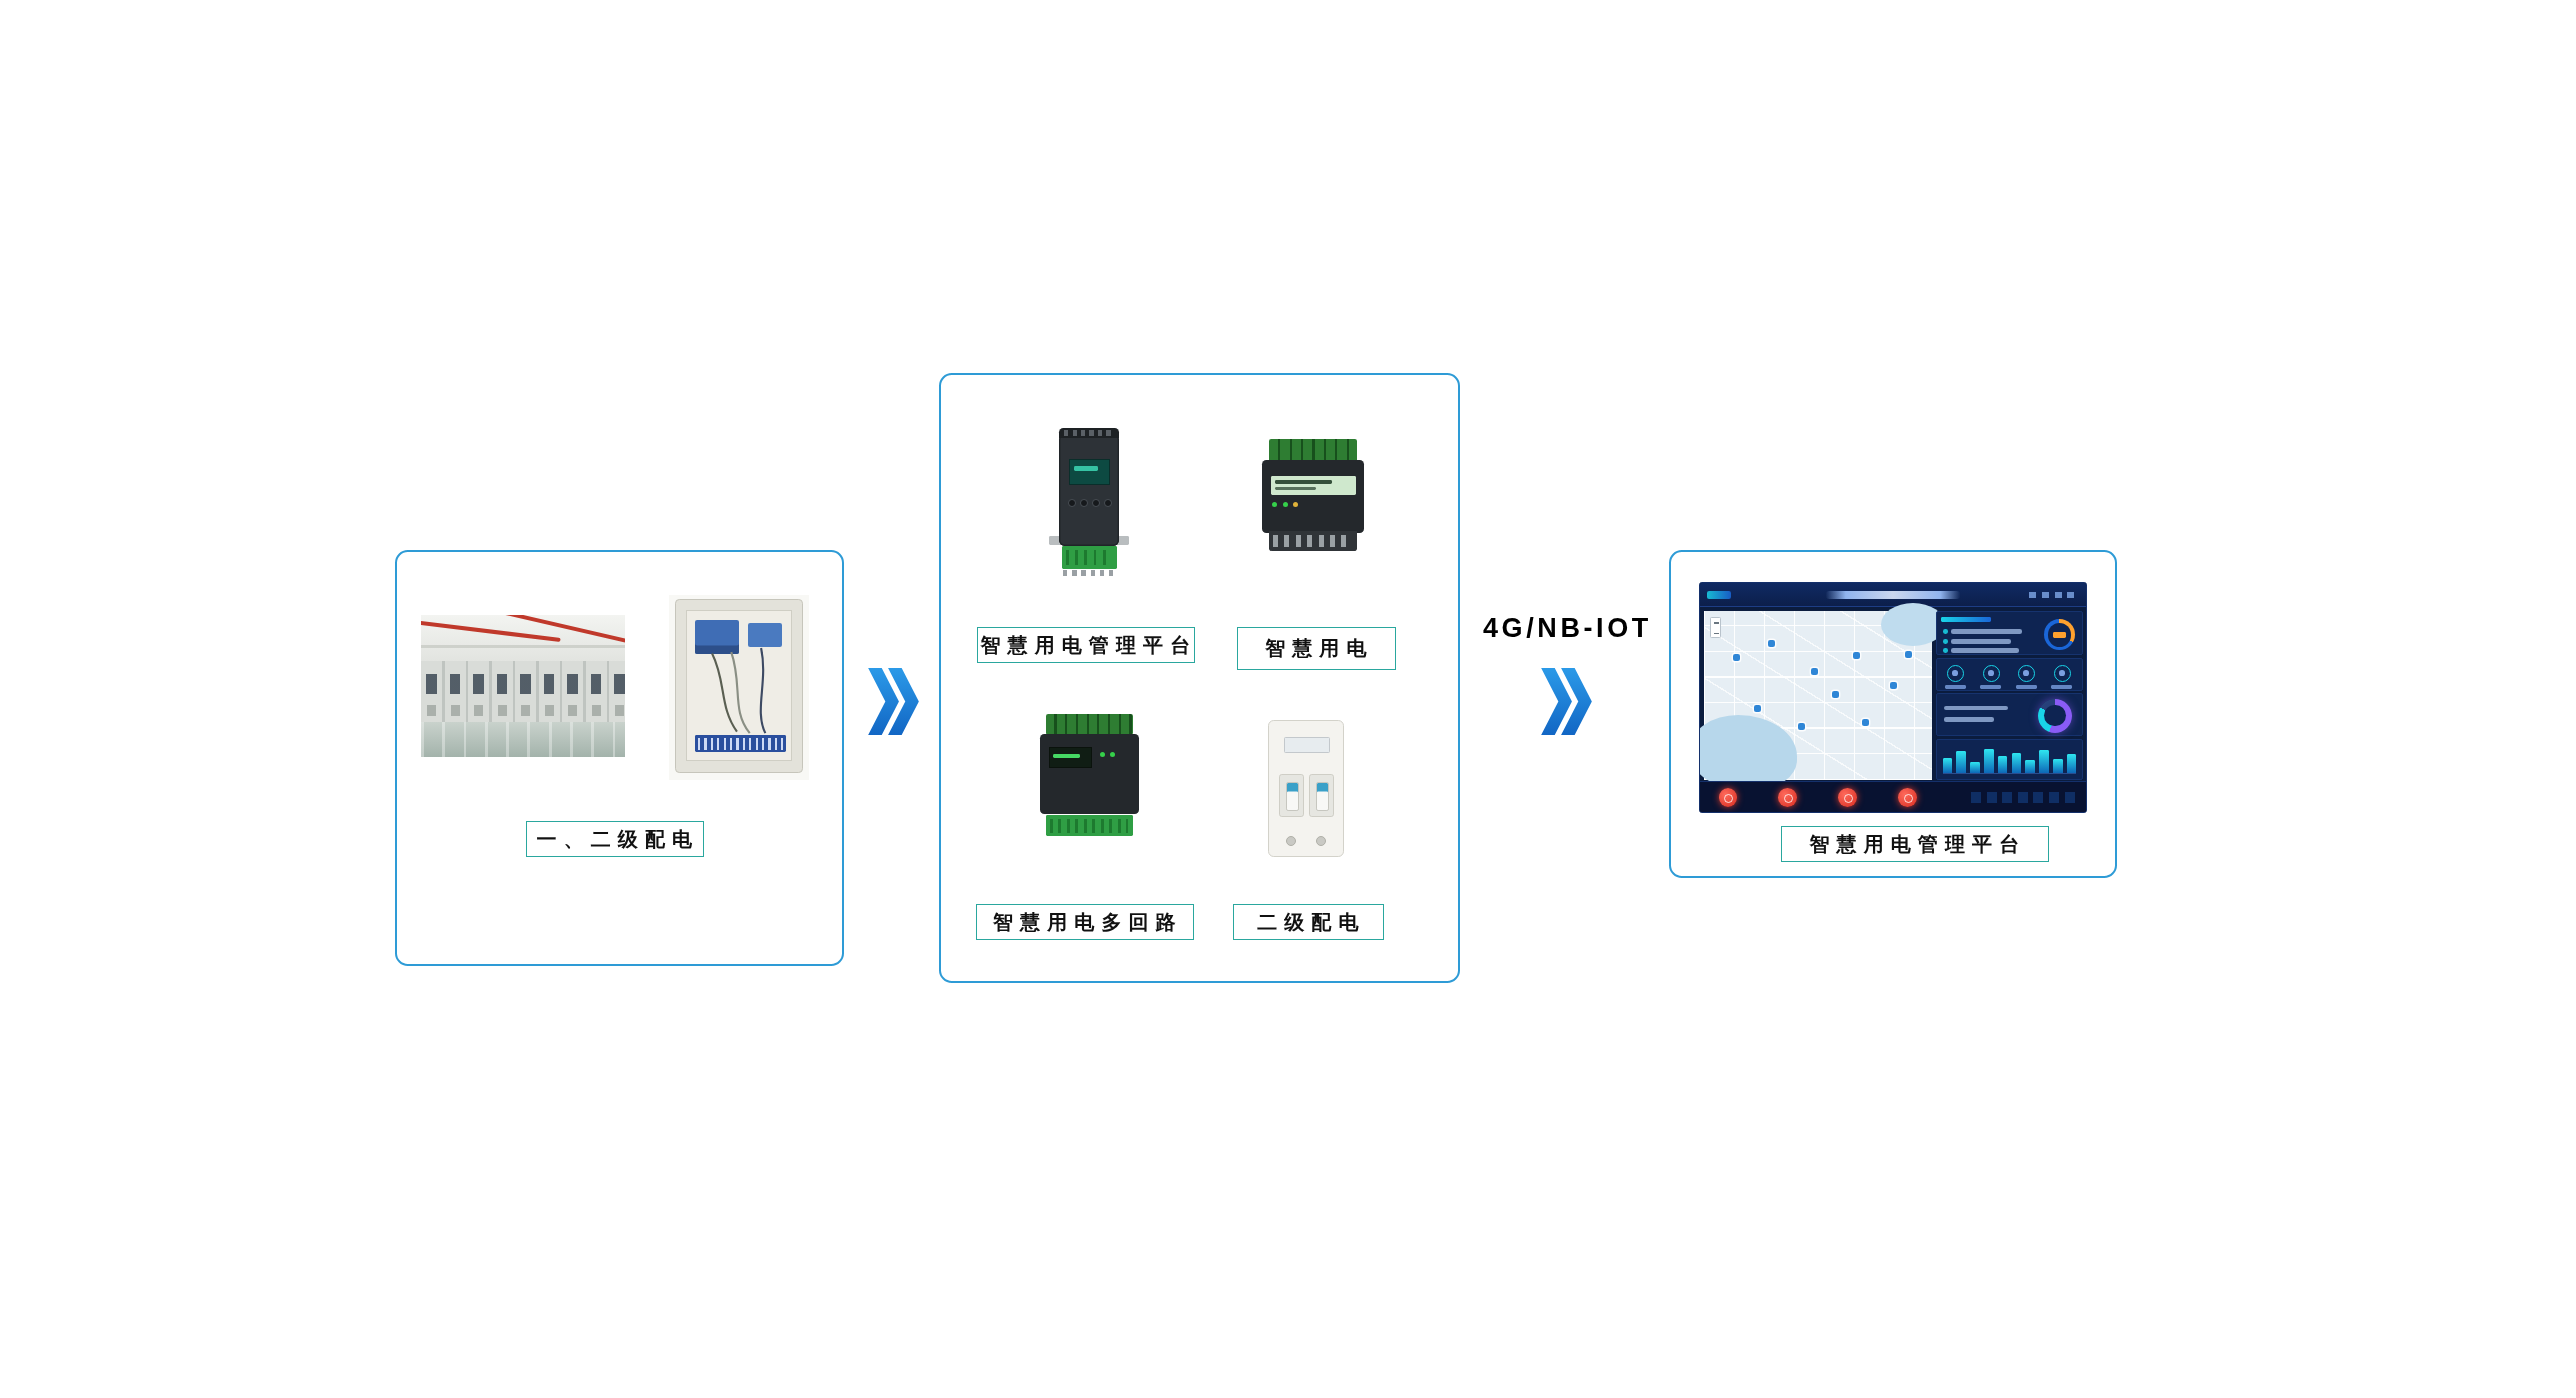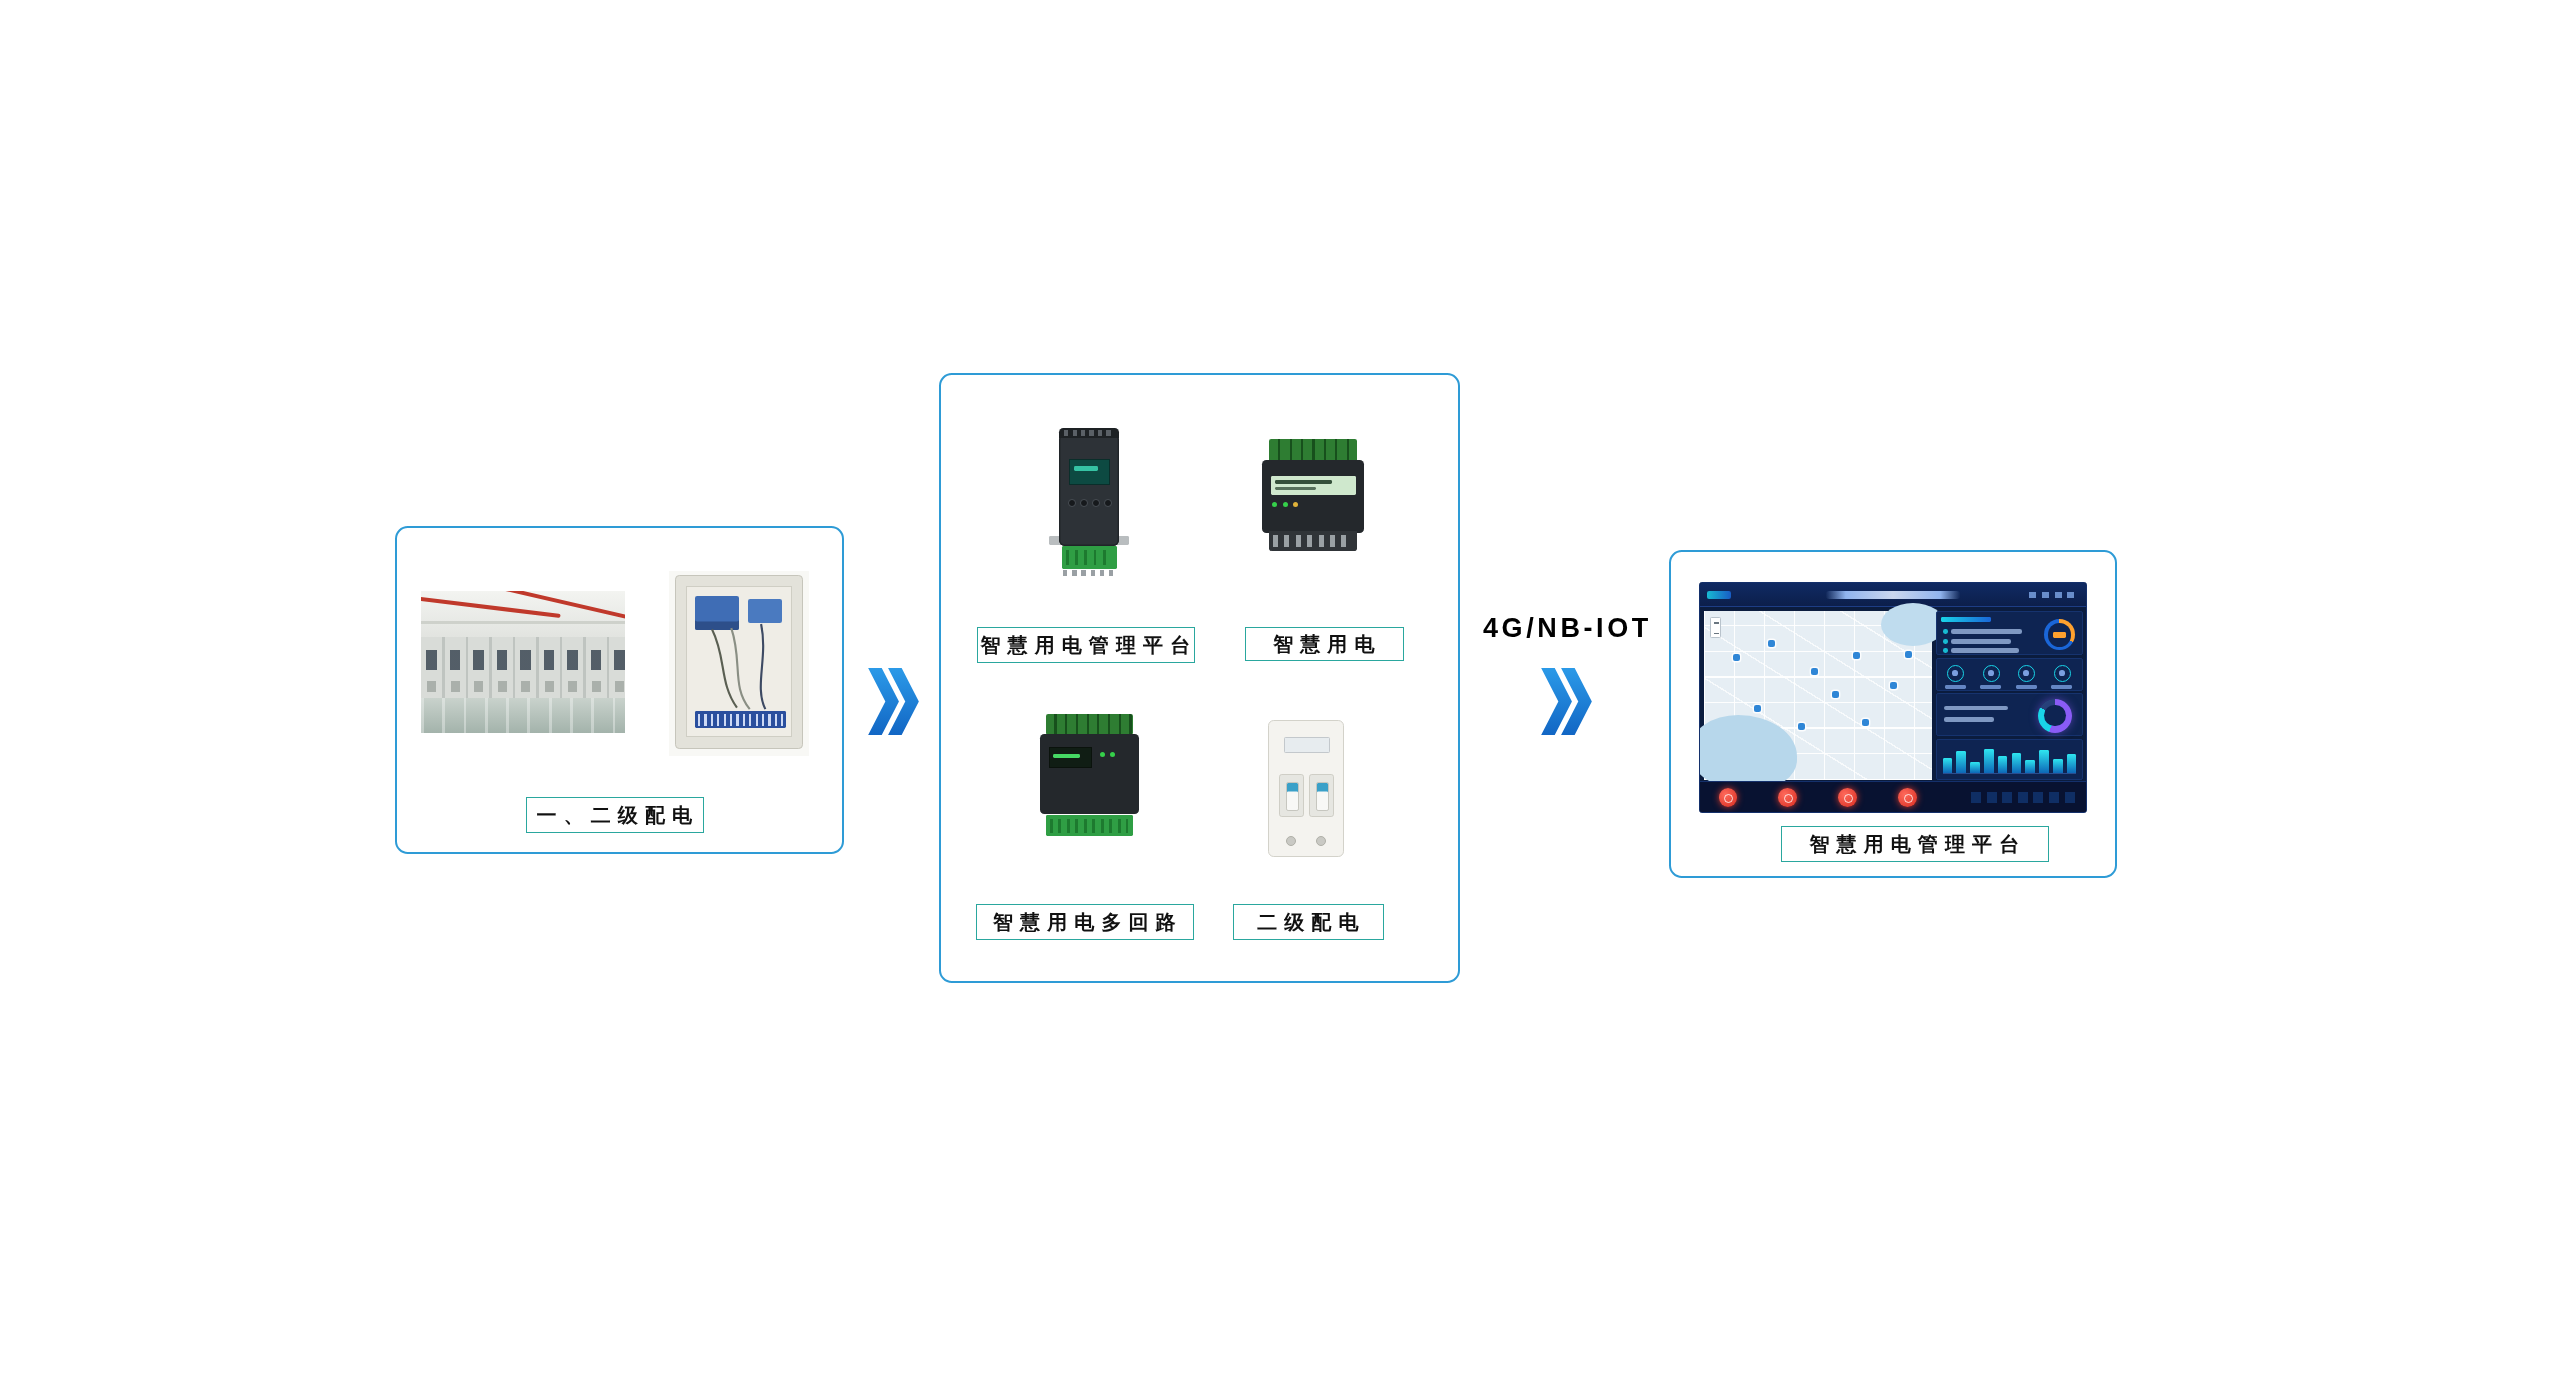--- a/index.html
+++ b/index.html
@@ -4,33 +4,33 @@
 <style>
   * { margin:0; padding:0; box-sizing:border-box; }
   html,body { background:#ffffff; }
   #canvas {
     position:relative; width:2576px; height:1399px; background:#ffffff;
     font-family:"Liberation Sans", sans-serif; overflow:hidden;
   }
 
   
   .panel { position:absolute; border:2.1px solid #2e9bd6; border-radius:12.8px; background:#ffffff; }
-  #panel-distribution { left:395px; top:526px; width:449px; height:328px; }
+  #panel-distribution { left:395px; top:550px; width:449px; height:416px; }
   #panel-devices      { left:939px; top:373px; width:521px; height:610px; }
   #panel-platform     { left:1669px; top:550px; width:448px; height:328px; }
 
   
   .chip {
     position:absolute; display:flex; align-items:center; justify-content:center;
     border:1.4px solid #2aa79e; background:#ffffff; color:#111;
     font-weight:700; font-size:20px; letter-spacing:7.1px; padding-left:5.7px; white-space:nowrap;
   }
   #chip-distribution { left:129px; top:269px; width:178px; height:36px; }
   #chip-d1 { left:36px;  top:252px; width:218px; height:36px; }
-  #chip-d2 { left:296px; top:252px; width:159px; height:34px;margin-left:8px; }
+  #chip-d2 { left:296px; top:252px; width:159px; height:43px; }
   #chip-d3 { left:35px;  top:529px; width:218px; height:36px; }
   #chip-d4 { left:292px; top:529px; width:151px; height:36px; }
   #chip-platform { left:110px; top:274px; width:268px; height:36px; }
 
   
   .arrow { position:absolute; }
   #arrow-1 { left:867px; top:668px; }
   #arrow-2 { left:1540px; top:668px; }
   .net-label {
     position:absolute; left:1483px; top:613px; width:165px; text-align:center;

